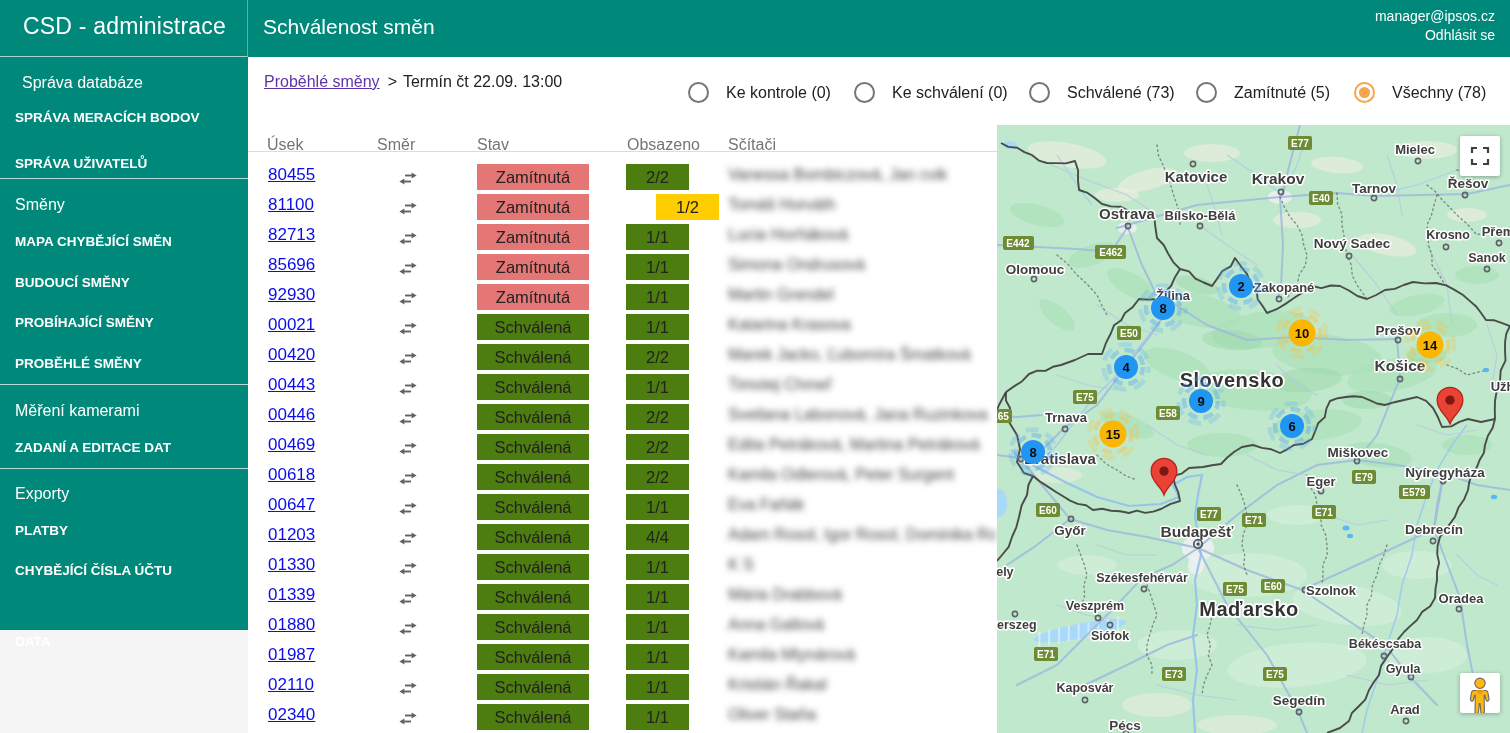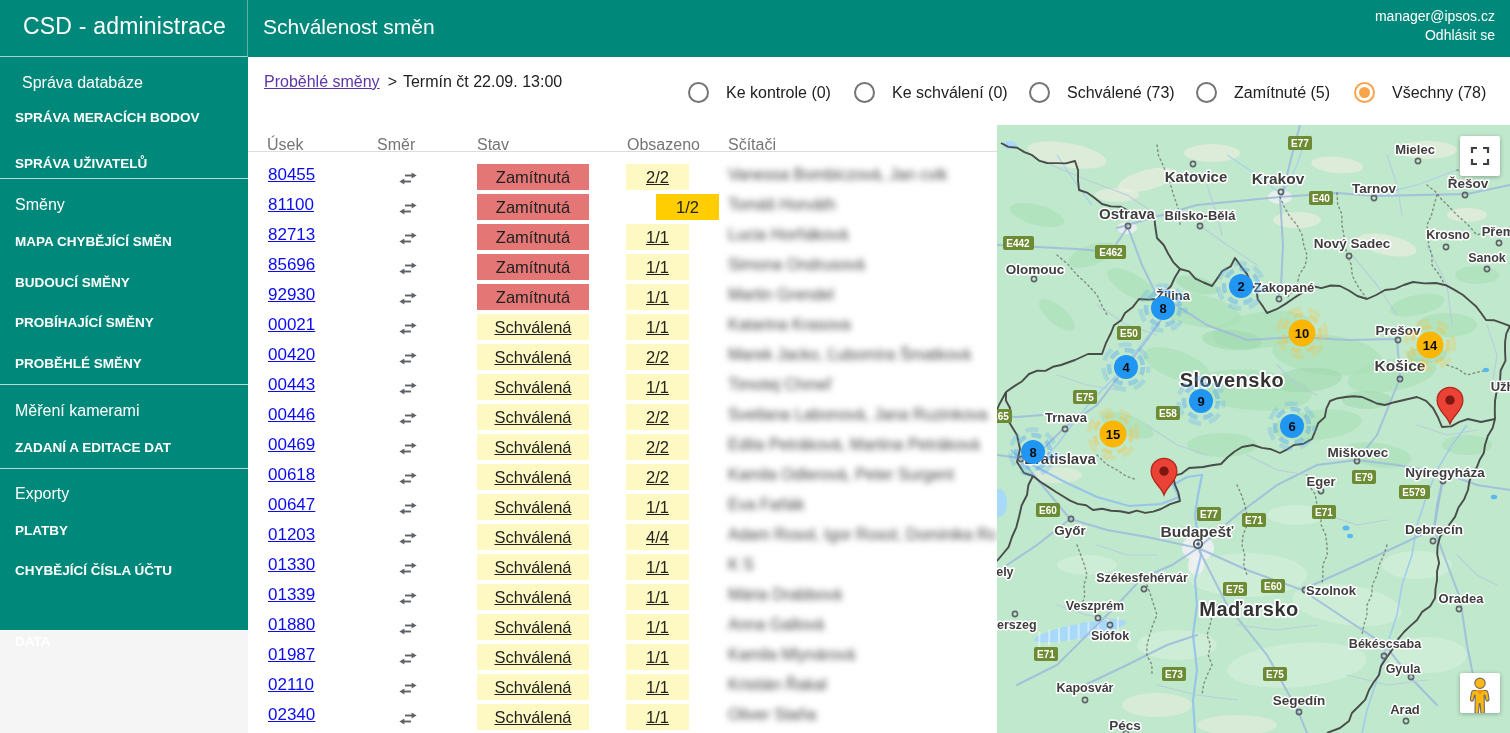--- a/index.html
+++ b/index.html
@@ -38,21 +38,21 @@
   .thead { position:absolute; left:0; top:79px; width:749px; height:16px; color:#757575; font-size:16px; border-bottom:1px solid #dcdcdc; }
   .thead span { position:absolute; top:0; }
   .rows { position:absolute; left:0; top:104px; width:749px; }
   .row { position:relative; height:30px; }
   .row a.usek { position:absolute; left:20px; top:4px; font-size:17px; color:#0b0bee; }
   .row .smer { position:absolute; left:151px; top:10px; width:18px; height:13px; }
   .badge { position:absolute; top:3px; height:26px; line-height:26px; text-align:center; font-size:16.5px; color:#222; }
   .stav { left:229px; width:112px; }
   .obs { left:378px; width:63px; }
   .b-red { background:#e57676; }
-  .b-green { background:#fef9c3;text-decoration:underline; }
+  .b-green { background:#4d7c0f; }
   .b-yellow { background:#ffcd00;margin-left:30px; }
   .names { position:absolute; left:480px; top:5px; font-size:16px; color:#454545; filter:blur(3.2px); white-space:nowrap; width:268px; overflow:hidden; }
 
   
   .map { position:absolute; left:997px; top:125px; width:513px; height:608px; overflow:hidden; background:#c0e8cc; z-index:6; }
   .mapbtns { position:absolute; left:11px; top:12px; height:38px; background:#fff; border-radius:2px; box-shadow:0 1px 4px rgba(0,0,0,0.3); z-index:3; display:flex; }
   .mb { padding:0 16px; line-height:38px; font-size:18px; }
   .mb.sel { font-weight:700; color:#000; }
   .mb.uns { color:#565656; border-left:1px solid #e6e6e6; }
   .fsbtn { position:absolute; right:10px; top:11px; width:40px; height:40px; background:#fff; border-radius:2px; box-shadow:0 1px 4px rgba(0,0,0,0.3); z-index:3; }

